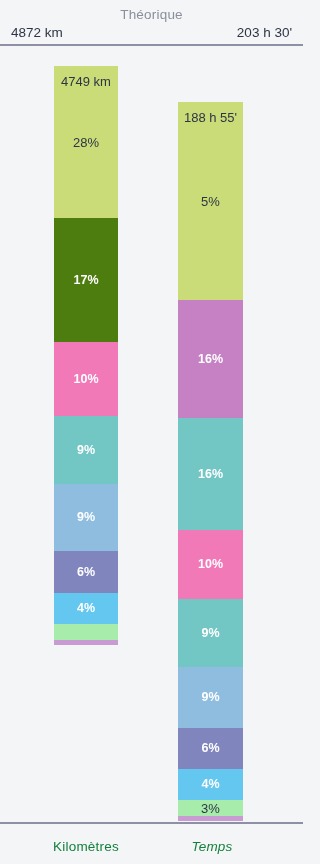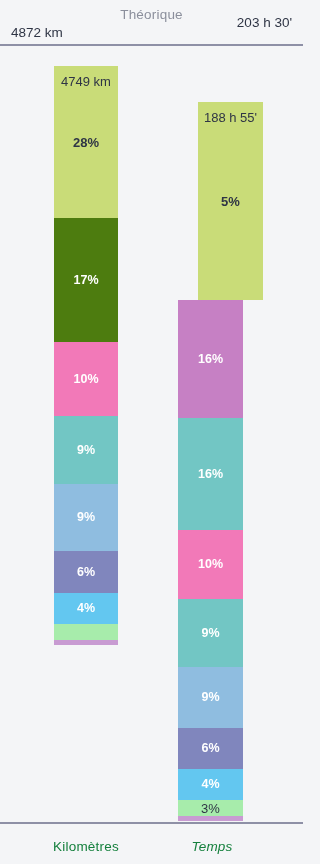--- a/index.html
+++ b/index.html
@@ -34,21 +34,21 @@
   #header-left-value {
     position: absolute;
     left: 11px; top: 25px;
     font-size: 13.5px;
     color: #2e3murky;
     color: #2f3545;
     text-align: right;
   }
   #header-right-value {
     position: absolute;
-    right: 11px; top: 15px;
+    right: 11px; top: 25px;
     font-size: 13.5px;
     color: #2f3545;
   }
   #header-rule {
     position: absolute;
     left: 0; top: 44px;
     width: 303px;
     height: 2px;
     background: #8e90a6;
   }
@@ -99,21 +99,21 @@
     color: #2f3545;
     white-space: nowrap;
   }
   .seg .mid-label {
     position: absolute;
     left: 0; right: 0;
     top: 50%;
     transform: translateY(-50%);
     text-align: center;
     font-size: 13px;
-    font-weight: bold;
+    font-weight: normal;
     color: #2f3545;
     white-space: nowrap;
   }
 
   
   #axis-rule {
     position: absolute;
     left: 0; top: 822px;
     width: 303px;
     height: 2px;
@@ -161,21 +161,21 @@
       <div class="seg" style="height: 42px; background: rgb(128, 134, 189);">
         <span class="seg-pct">6%</span>
       </div>
       <div class="seg" style="height: 31px; background: rgb(99, 199, 240);">
         <span class="seg-pct">4%</span>
       </div>
       <div class="seg" style="height: 16px; background: rgb(167, 236, 171);"></div>
       <div class="seg" style="height: 5px; background: rgb(200, 155, 210);"></div>
     </div>
     <div class="bar" style="left: 178px; top: 57px; width: 65px;">
-      <div class="seg dark-label with-top-label" style="height: 198px; background: rgb(201, 220, 120); margin-left: 20px;">
+      <div class="seg dark-label with-top-label" style="height: 198px; background: rgb(201, 220, 120);">
         <span class="top-label">188 h 55'</span>
         <span class="mid-label">5%</span>
       </div>
       <div class="seg" style="height: 118px; background: rgb(198, 128, 196);">
         <span class="seg-pct">16%</span>
       </div>
       <div class="seg" style="height: 112px; background: rgb(114, 198, 196);">
         <span class="seg-pct">16%</span>
       </div>
       <div class="seg" style="height: 69px; background: rgb(242, 121, 184);">

